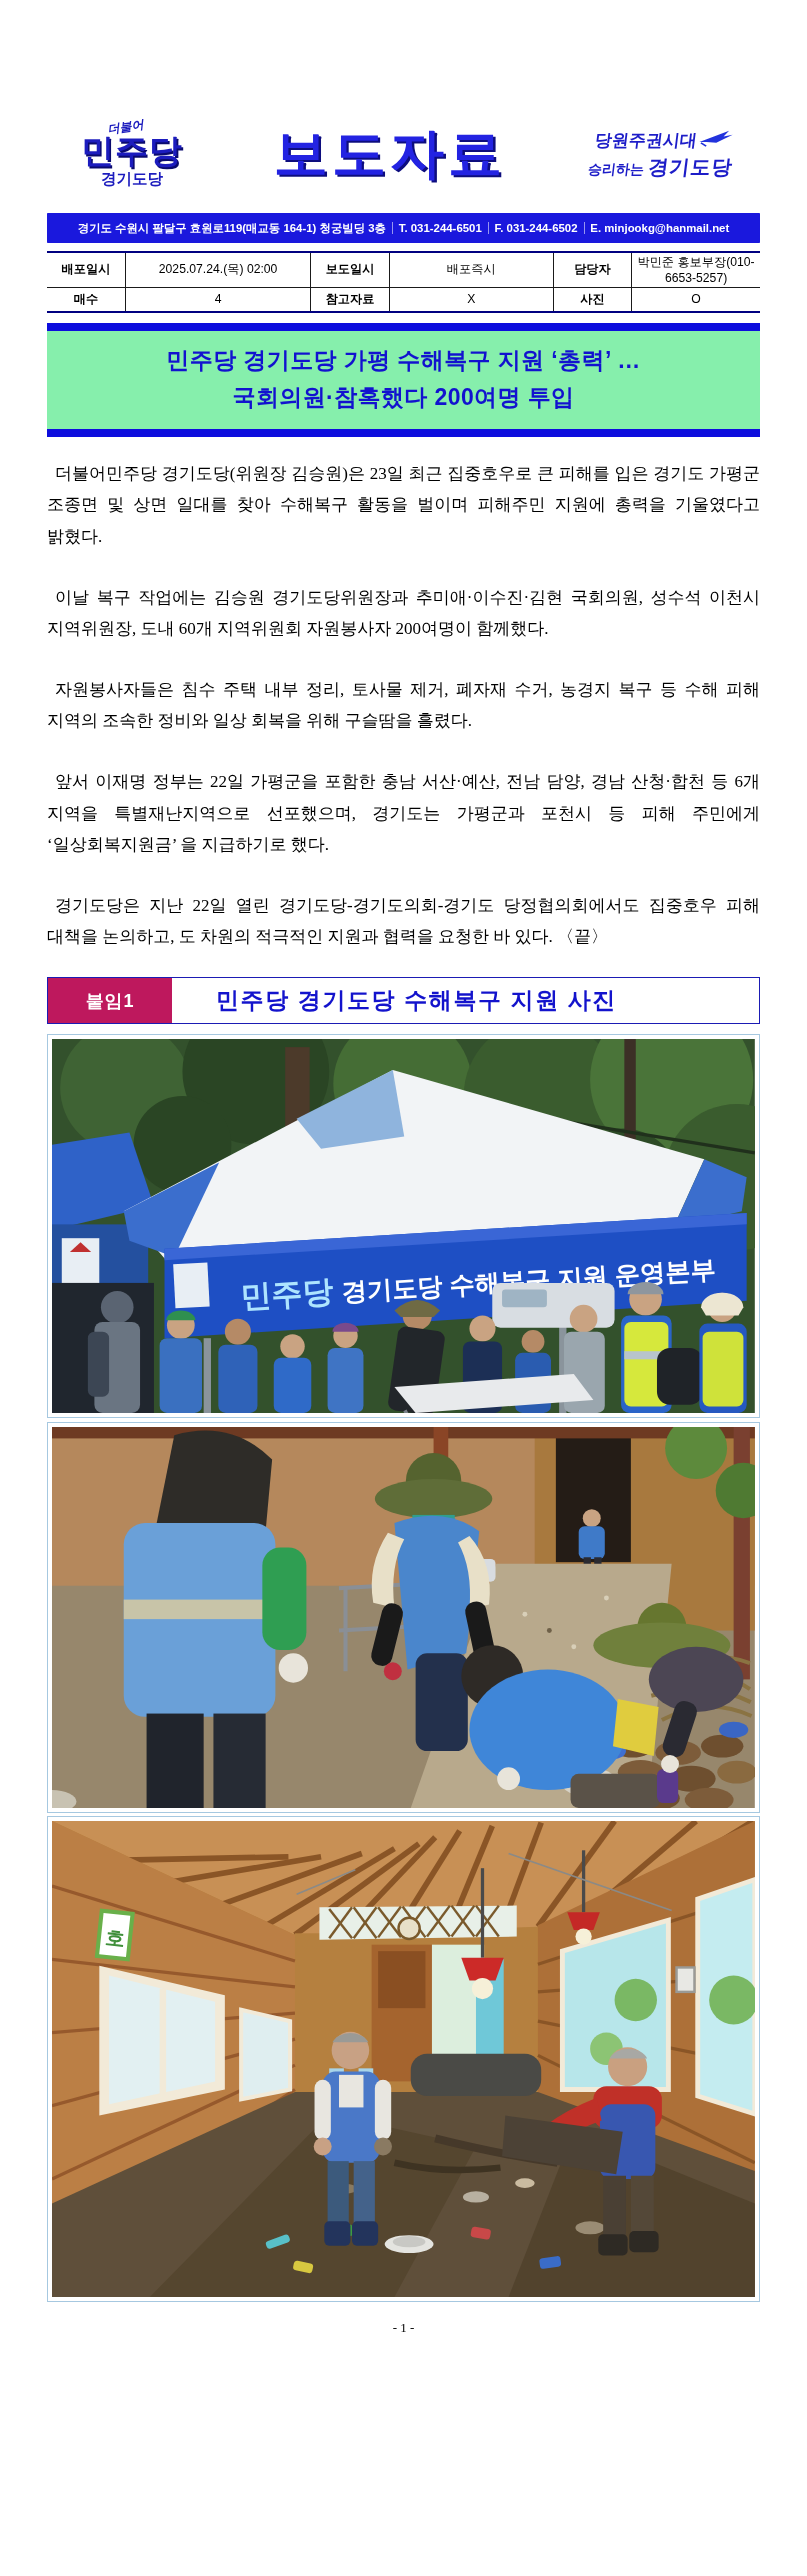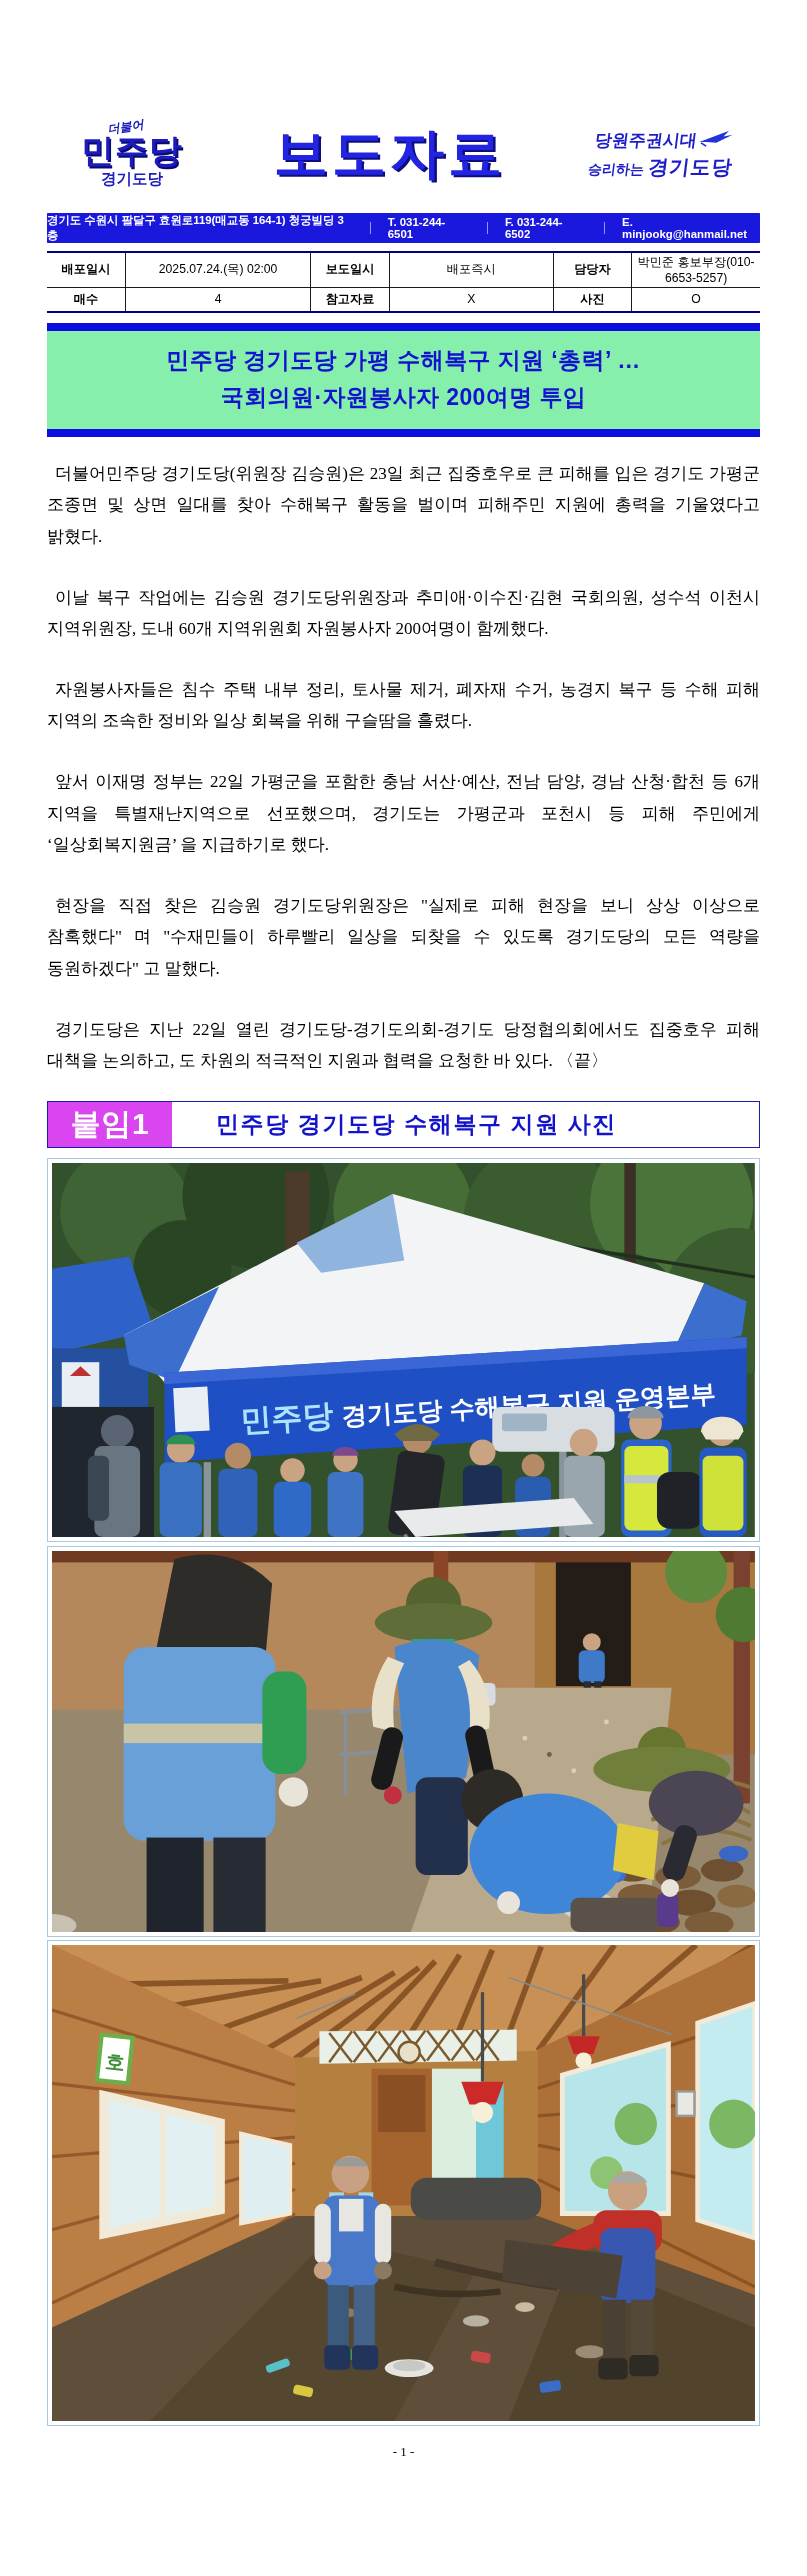--- a/index.html
+++ b/index.html
@@ -19,21 +19,21 @@
   .doc-type { margin: 0; font-size: 54px; font-weight: 900; color: #2323e2; letter-spacing: 4.1px; text-shadow: 2.4px 2.4px 0 #0d0d7e; }
   .slogan { width: 174px; text-align: center; color: #1d1dc8; transform: skewX(-7deg); }
   .slogan-top { display: flex; align-items: center; justify-content: center; gap: 1.6px; font-size: 17px; font-weight: 900; }
   .slogan-bottom { margin-top: 0.8px; white-space: nowrap; }
   .slogan-small { font-size: 14px; font-weight: 800; }
   .slogan-big { font-size: 20.3px; font-weight: 900; letter-spacing: 0.8px; }
 
   
   .addr-bar {
     margin-top: 16.3px; height: 30px; background: #1a18dd; color: #fff;
-    display: flex; align-items: center; justify-content: center; gap: 17px;
+    display: flex; align-items: center; justify-content: center; gap: 6px;
     font-size: 11.4px; font-weight: 600; border-radius: 0.8px;
   }
   .addr-sep { width: 0.8px; height: 12.2px; background: rgba(255,255,255,.55); }
 
   
   .info-table { width: 100%; margin-top: 7.3px; border-collapse: collapse;
     border-top: 2.4px solid #000080; border-bottom: 2.4px solid #000080; font-size: 12.2px; }
   .info-table td { border: 0.8px solid #1a1a1a; height: 24.4px; text-align: center; padding: 1.6px 4.9px; }
   .info-table td:first-child { border-left: none; }
   .info-table td:last-child { border-right: none; }
@@ -50,21 +50,21 @@
   .headline-bullets { margin-top: 8.1px; font-size: 18px; font-weight: 800; line-height: 1.62; letter-spacing: 0.2px; }
   .headline-bullets .bullet { margin: 1.6px 0; }
 
   
   .body-text { margin-top: 21px; font-family: "Liberation Serif", serif; font-size: 17px; color: #000; }
   .body-text p { margin: 0 0 29px 0; line-height: 1.86; text-align: justify; text-indent: 8.1px; word-break: keep-all; }
   .body-text p:last-child { margin-bottom: 0; }
 
   
   .attach { margin-top: 24.4px; display: flex; border: 1.6px solid #1b1bb4; height: 47px; }
-  .attach-tag { width: 124px; background: #d946ef; color: #fff; font-size: 30px; font-weight: 800;
+  .attach-tag { width: 124px; background: #be185d; color: #fff; font-size: 18px; font-weight: 800;
     display: flex; align-items: center; justify-content: center; letter-spacing: 0.8px; }
   .attach-title { flex: 1; display: flex; align-items: center; padding-left: 44px;
     color: #1313cc; font-size: 23px; font-weight: 800; letter-spacing: 1.6px; }
 
   
   .photo-frame { margin: 9.8px 0 3.3px; border: 1.6px solid #a6c8e0; padding: 4.1px; background: #fff; }
   .photo-frame + .photo-frame { margin-top: 3.3px; }
   .photo-frame svg { display: block; width: 100%; }
   .svg-label { font-family: "Liberation Sans", sans-serif; font-weight: bold; }
 
@@ -128,32 +128,31 @@
         <td class="cell-val-3">O</td>
       </tr>
     </tbody>
   </table>
 
   <section class="headline-box">
     <div class="rule-bar"></div>
     <div class="headline-body">
       <div class="headline-title">
         <div>민주당 경기도당 가평 수해복구 지원  ‘총력’ …</div>
-        <div>국회의원·자원봉사자 200여명 투입</div>
+        <div>국회의원·참혹했다 200여명 투입</div>
       </div>
     </div>
     <div class="rule-bar"></div>
   </section>
 
   <section class="body-text">
     <p>더불어민주당 경기도당(위원장 김승원)은 23일 최근 집중호우로 큰 피해를 입은 경기도 가평군 조종면 및 상면 일대를 찾아 수해복구 활동을 벌이며 피해주민 지원에 총력을 기울였다고 밝혔다.</p>
     <p>이날 복구 작업에는 김승원 경기도당위원장과 추미애·이수진·김현 국회의원, 성수석 이천시 지역위원장, 도내 60개 지역위원회 자원봉사자 200여명이 함께했다.</p>
     <p>자원봉사자들은 침수 주택 내부 정리, 토사물 제거, 폐자재 수거, 농경지 복구 등 수해 피해 지역의 조속한 정비와 일상 회복을 위해 구슬땀을 흘렸다.</p>
     <p>앞서 이재명 정부는 22일 가평군을 포함한 충남 서산·예산, 전남 담양, 경남 산청·합천 등 6개 지역을 특별재난지역으로 선포했으며, 경기도는 가평군과 포천시 등 피해 주민에게 ‘일상회복지원금’ 을 지급하기로 했다.</p>
-    <p>현장을 직접 찾은 김승원 경기도당위원장은 "실제로 피해 현장을 보니 상상 이상으로 참혹했다" 며 "수재민들이 하루빨리 일상을 되찾을 수 있도록 경기도당의 모든 역량을 동원하겠다" 고 말했다.</p>
     <p>경기도당은 지난 22일 열린 경기도당-경기도의회-경기도 당정협의회에서도 집중호우 피해 대책을 논의하고, 도 차원의 적극적인 지원과 협력을 요청한 바 있다. 〈끝〉</p>
   </section>
 
   <div class="attach">
     <div class="attach-tag">붙임1</div>
     <div class="attach-title">민주당 경기도당 수해복구 지원 사진</div>
   </div>
 
   <figure class="photo-frame" style="margin-top:9.8px">
     <svg viewBox="0 0 862 460" height="374" preserveAspectRatio="none">

